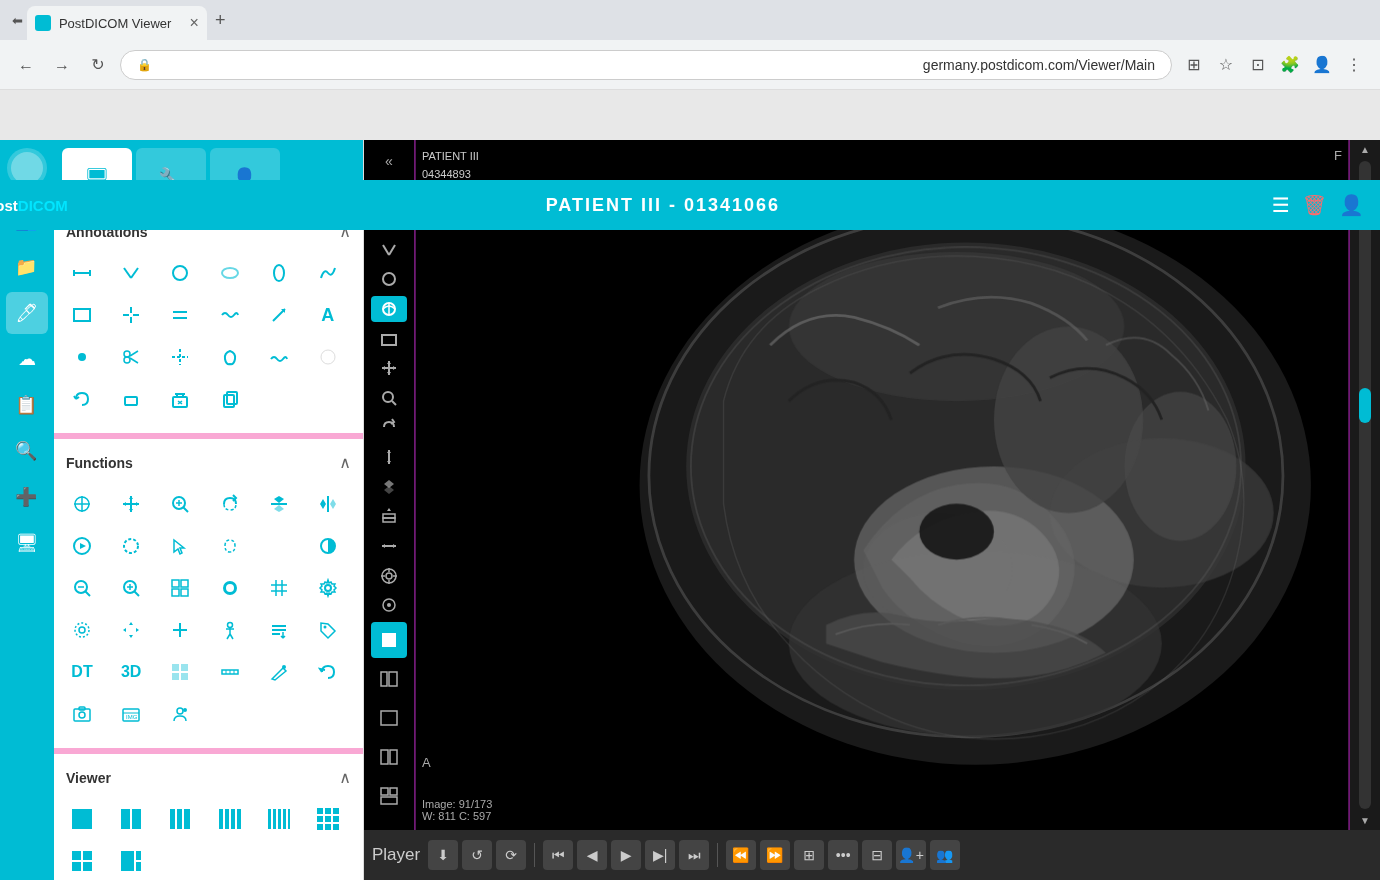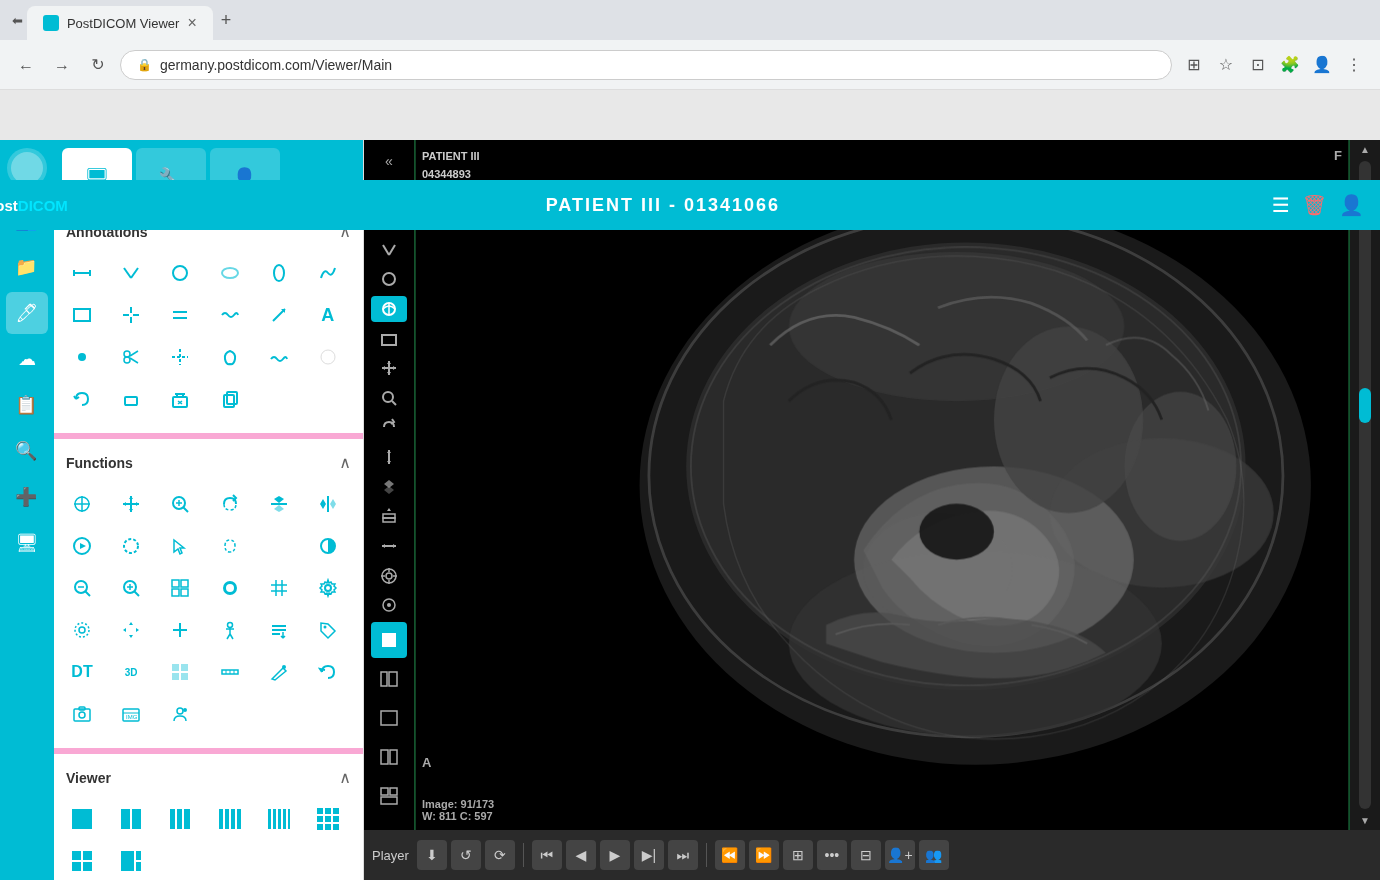--- a/index.html
+++ b/index.html
@@ -1,30 +1,30 @@
 <!DOCTYPE html>
 <html><head>
   <meta charset="utf-8">
   <style>
     * { box-sizing: border-box; margin: 0; padding: 0; }
     body { font-family: Arial, sans-serif; background: #e8e8e8; width: 1380px; height: 880px; overflow: hidden; }
 
     
     .browser-chrome { background: #f1f3f4; height: 90px; }
     .browser-tab-bar { background: #dee1e6; height: 40px; display: flex; align-items: flex-end; padding: 0 8px; }
-    .browser-tab { background: #f1f3f4; border-radius: 8px 8px 0 0; padding: 8px 16px; font-size: 13px; color: #333; display: flex; align-items: center; gap: 8px; min-width: 180px; height: 34px; }
+    .browser-tab { background: #f1f3f4; border-radius: 8px 8px 0 0; padding: 8px 8px; font-size: 13px; color: #333; display: flex; align-items: center; gap: 8px; min-width: 180px; height: 34px; }
     .browser-tab .tab-icon { width: 16px; height: 16px; background: #4a9ebb; border-radius: 2px; }
     .browser-tab .tab-close { margin-left: auto; color: #666; cursor: pointer; font-size: 16px; }
     .new-tab-btn { background: none; border: none; font-size: 20px; cursor: pointer; padding: 4px 8px; color: #555; }
 
     .browser-nav { background: #f1f3f4; height: 50px; display: flex; align-items: center; padding: 0 12px; gap: 8px; border-bottom: 1px solid #ddd; }
     .nav-btn { background: none; border: none; cursor: pointer; font-size: 16px; color: #555; width: 28px; height: 28px; display: flex; align-items: center; justify-content: center; border-radius: 50%; }
     .address-bar { flex: 1; background: white; border: 1px solid #ccc; border-radius: 20px; padding: 6px 16px; font-size: 14px; color: #333; display: flex; align-items: center; gap: 8px; }
     .address-bar .lock-icon { color: #555; font-size: 12px; }
-    .address-text { flex: 1; font-size: 14px; color: #333; }
+    .address-text { flex: 1; font-size: 14px; color: #333; text-align: right; }
     .nav-actions { display: flex; gap: 4px; }
     .nav-action-btn { background: none; border: none; cursor: pointer; color: #555; font-size: 16px; width: 28px; height: 28px; display: flex; align-items: center; justify-content: center; border-radius: 50%; }
 
     
     .left-sidebar { width: 54px; background: #00bcd4; display: flex; flex-direction: column; align-items: center; padding: 8px 0; gap: 4px; }
     .sidebar-logo { width: 40px; height: 40px; border-radius: 50%; background: rgba(255,255,255,0.2); display: flex; align-items: center; justify-content: center; margin-bottom: 8px; }
     .sidebar-item { width: 42px; height: 42px; display: flex; align-items: center; justify-content: center; cursor: pointer; border-radius: 6px; color: white; font-size: 18px; }
     .sidebar-item.active { background: rgba(255,255,255,0.3); }
 
     
@@ -446,21 +446,21 @@
         <button class="tool-btn" title="Tag">
           <svg width="20" height="20" viewBox="0 0 20 20">
               <path d="M3 3 L3 11 L10 18 L17 11 L10 4 Z" fill="none" stroke="#00bcd4" stroke-width="1.5"></path>
               <circle cx="7" cy="7" r="1.5" fill="#00bcd4"></circle>
             </svg>
         </button>
         <button class="tool-btn" title="DT">
           <span style="color:#00bcd4;font-size:16px;font-weight:bold;">DT</span>
         </button>
         <button class="tool-btn" title="3D">
-          <span style="color:#00bcd4;font-size:10px;font-weight:bold;">3D</span>
+          <span style="color:#00bcd4;font-size:16px;font-weight:bold;">3D</span>
         </button>
         <button class="tool-btn" title="Mosaic 2">
           <svg width="20" height="20" viewBox="0 0 20 20">
               <rect x="2" y="2" width="7" height="7" fill="#00bcd4" opacity="0.4"></rect>
               <rect x="11" y="2" width="7" height="7" fill="#00bcd4" opacity="0.4"></rect>
               <rect x="2" y="11" width="7" height="7" fill="#00bcd4" opacity="0.4"></rect>
               <rect x="11" y="11" width="7" height="7" fill="#00bcd4" opacity="0.4"></rect>
             </svg>
         </button>
         <button class="tool-btn" title="Measure">
@@ -711,21 +711,21 @@
           <button class="viewer-btn">
             <svg width="18" height="18" viewBox="0 0 18 18">
                 <rect x="1" y="1" width="7" height="7" fill="none" stroke="#aaa" stroke-width="1.5"></rect>
                 <rect x="10" y="1" width="7" height="7" fill="none" stroke="#aaa" stroke-width="1.5"></rect>
                 <rect x="1" y="10" width="16" height="7" fill="none" stroke="#aaa" stroke-width="1.5"></rect>
               </svg>
           </button>
         </div>
       </div>
 
-      <div style="position:absolute; left:50px; right:30px; top:0; bottom:50px; background:#14532d; overflow:hidden;font-weight:bold;">
+      <div style="position:absolute; left:50px; right:30px; top:0; bottom:50px; background:#701a75; overflow:hidden;">
         
         <div class="patient-info">
           <div style="color:#ccc;font-size:11px;">PATIENT III</div>
           <div style="color:#ccc;font-size:11px;">04344893</div>
           <div style="color:#ccc;font-size:11px;">01.01.1853 - F</div>
           <div style="color:#ccc;font-size:11px;">dzne_MPRAGE_1iso</div>
           <div style="color:#ccc;font-size:11px;">01.01.1921</div>
         </div>
 
         
@@ -791,21 +791,21 @@
 
       <div style="position:absolute; right:0; top:0; bottom:50px; width:30px; background:#1a1a1a; display:flex; flex-direction:column; align-items:center;">
         <div style="color:#aaa;font-size:10px;padding:4px;cursor:pointer;">▲</div>
         <div style="flex:1;width:12px;background:#333;border-radius:6px;margin:2px 0;position:relative;">
           <div style="position:absolute;top:35%;width:12px;height:35px;background:#00bcd4;border-radius:6px;"></div>
         </div>
         <div style="color:#aaa;font-size:10px;padding:4px;cursor:pointer;">▼</div>
       </div>
 
       <div style="position:absolute; bottom:0; left:0; right:0; height:50px; background:#2a2a2a; display:flex; align-items:center; padding:0 8px; gap:4px;">
-        <span style="color:#ccc;font-size:13px;margin-right:4px;">Player</span>
+        <span style="color:#ccc;font-size:17px;margin-right:4px;">Player</span>
         <button class="player-btn" title="Download">⬇</button>
         <button class="player-btn" title="Reset">↺</button>
         <button class="player-btn" title="Sync">⟳</button>
         <div style="width:1px;height:24px;background:#555;margin:0 4px;"></div>
         <button class="player-btn" title="First">⏮</button>
         <button class="player-btn" title="Previous">◀</button>
         <button class="player-btn" title="Play">▶</button>
         <button class="player-btn" title="Next">▶|</button>
         <button class="player-btn" title="Last">⏭</button>
         <div style="width:1px;height:24px;background:#555;margin:0 4px;"></div>

